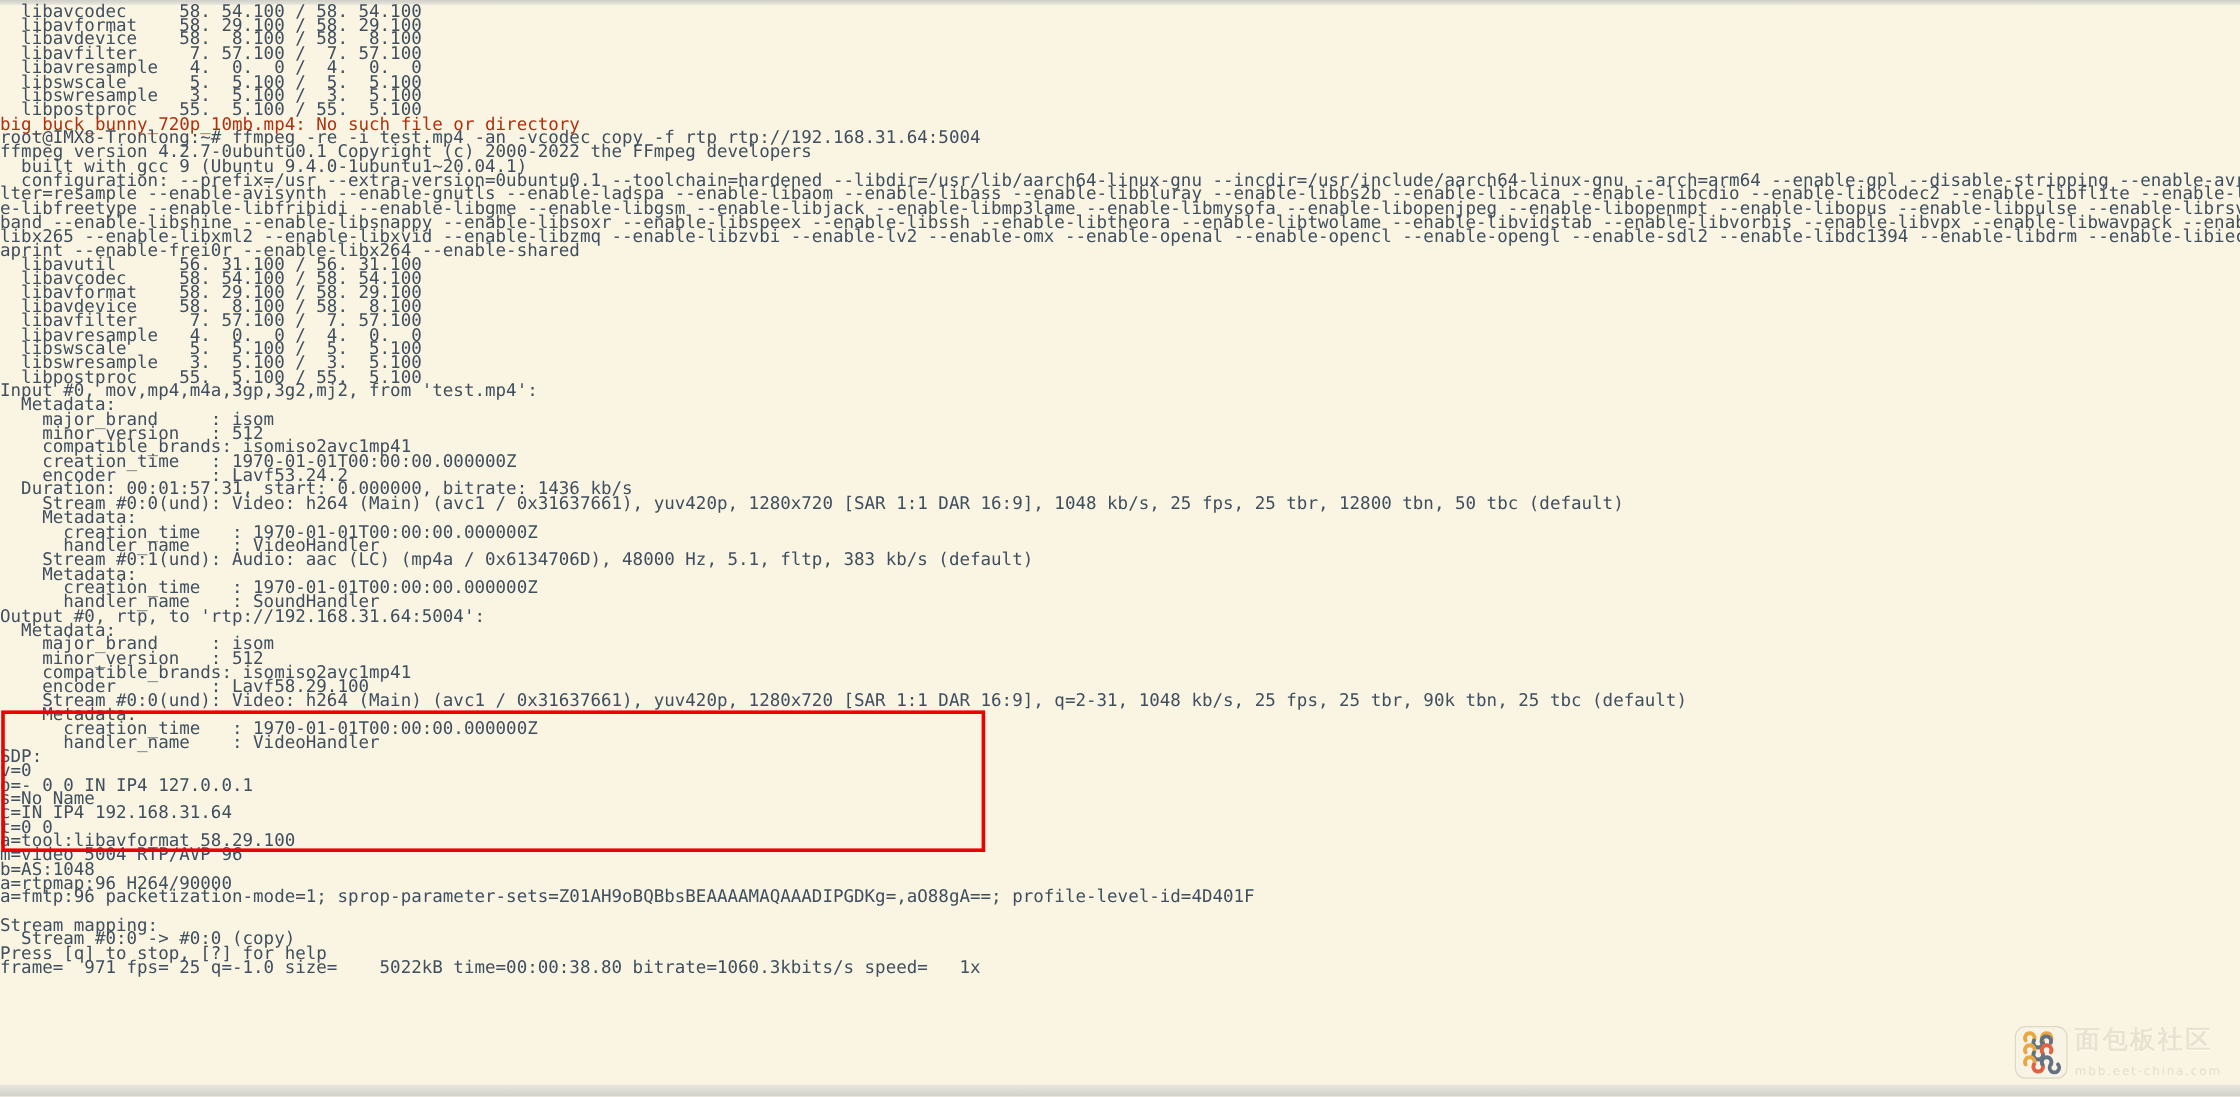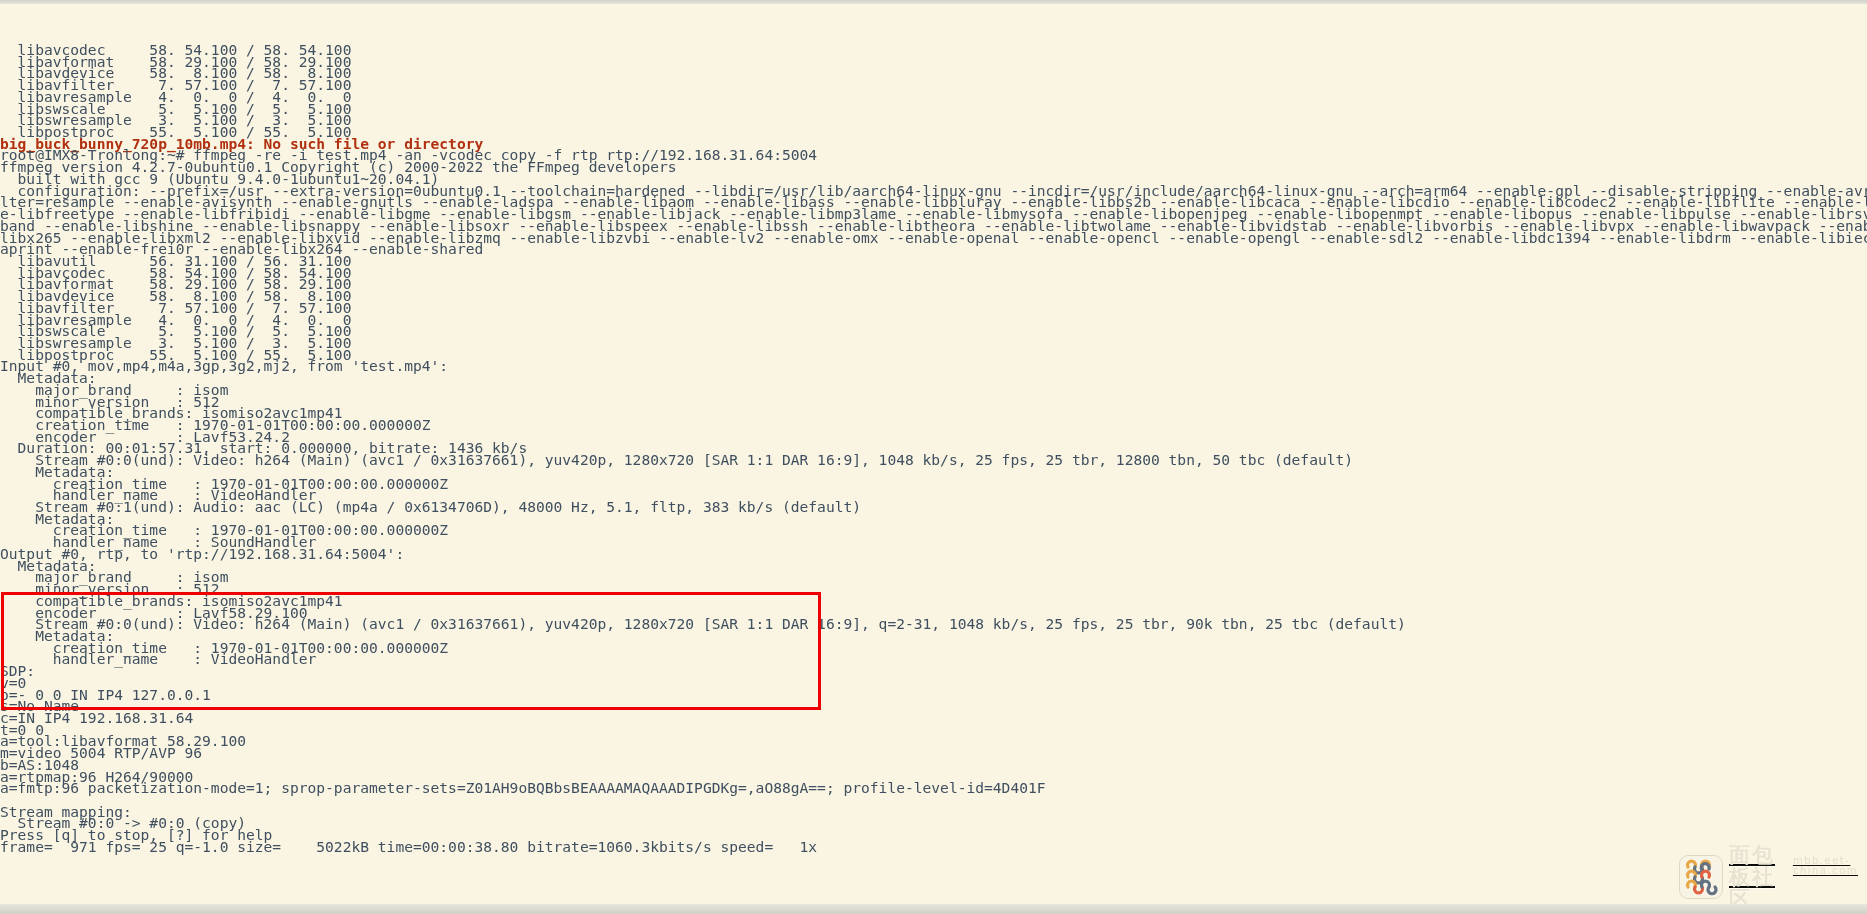--- a/index.html
+++ b/index.html
@@ -37,33 +37,32 @@
     position: absolute;
     left: 0;
     top: 4px;
     width: 1550px;
     padding: 0;
     font-size: 14.6px;
     line-height: 11.72px;
     color: #3f4f5f;
     white-space: pre;
     letter-spacing: 0px;
-    margin-top: 40px;
   }
   .line {
     height: 11.72px;
     white-space: pre;
     overflow: visible;
     display: block;
     font-size: 14.6px;
     line-height: 11.72px;
   }
   .err {
     color: #b03010;
-    font-weight: bold;
+    font-weight: normal;
   }
   
   .sdp-box {
     position: absolute;
     left: 1px;
     top: 592px;
     width: 820px;
     height: 118px;
     border: 3px solid #ee0000;
     box-sizing: border-box;
@@ -86,24 +85,23 @@
     height: 42px;
     border-radius: 9px;
     background: #f7f3e6;
     border: 1px solid #ddd6c2;
     position: relative;
     flex: 0 0 auto;
     overflow: hidden;
   }
   .wm-text {
     display: flex;
-    flex-direction: row;
+    flex-direction: column;
     justify-content: center;
     line-height: 1.05;
-    text-decoration: underline;
   }
   .wm-cn {
     font-family: "DejaVu Sans", "Liberation Sans", sans-serif;
     font-size: 21px;
     color: #e8e2d0;
     letter-spacing: 2px;
     font-weight: bold;
     text-shadow: 0 1px 0 #fffdf4;
   }
   .wm-en {

